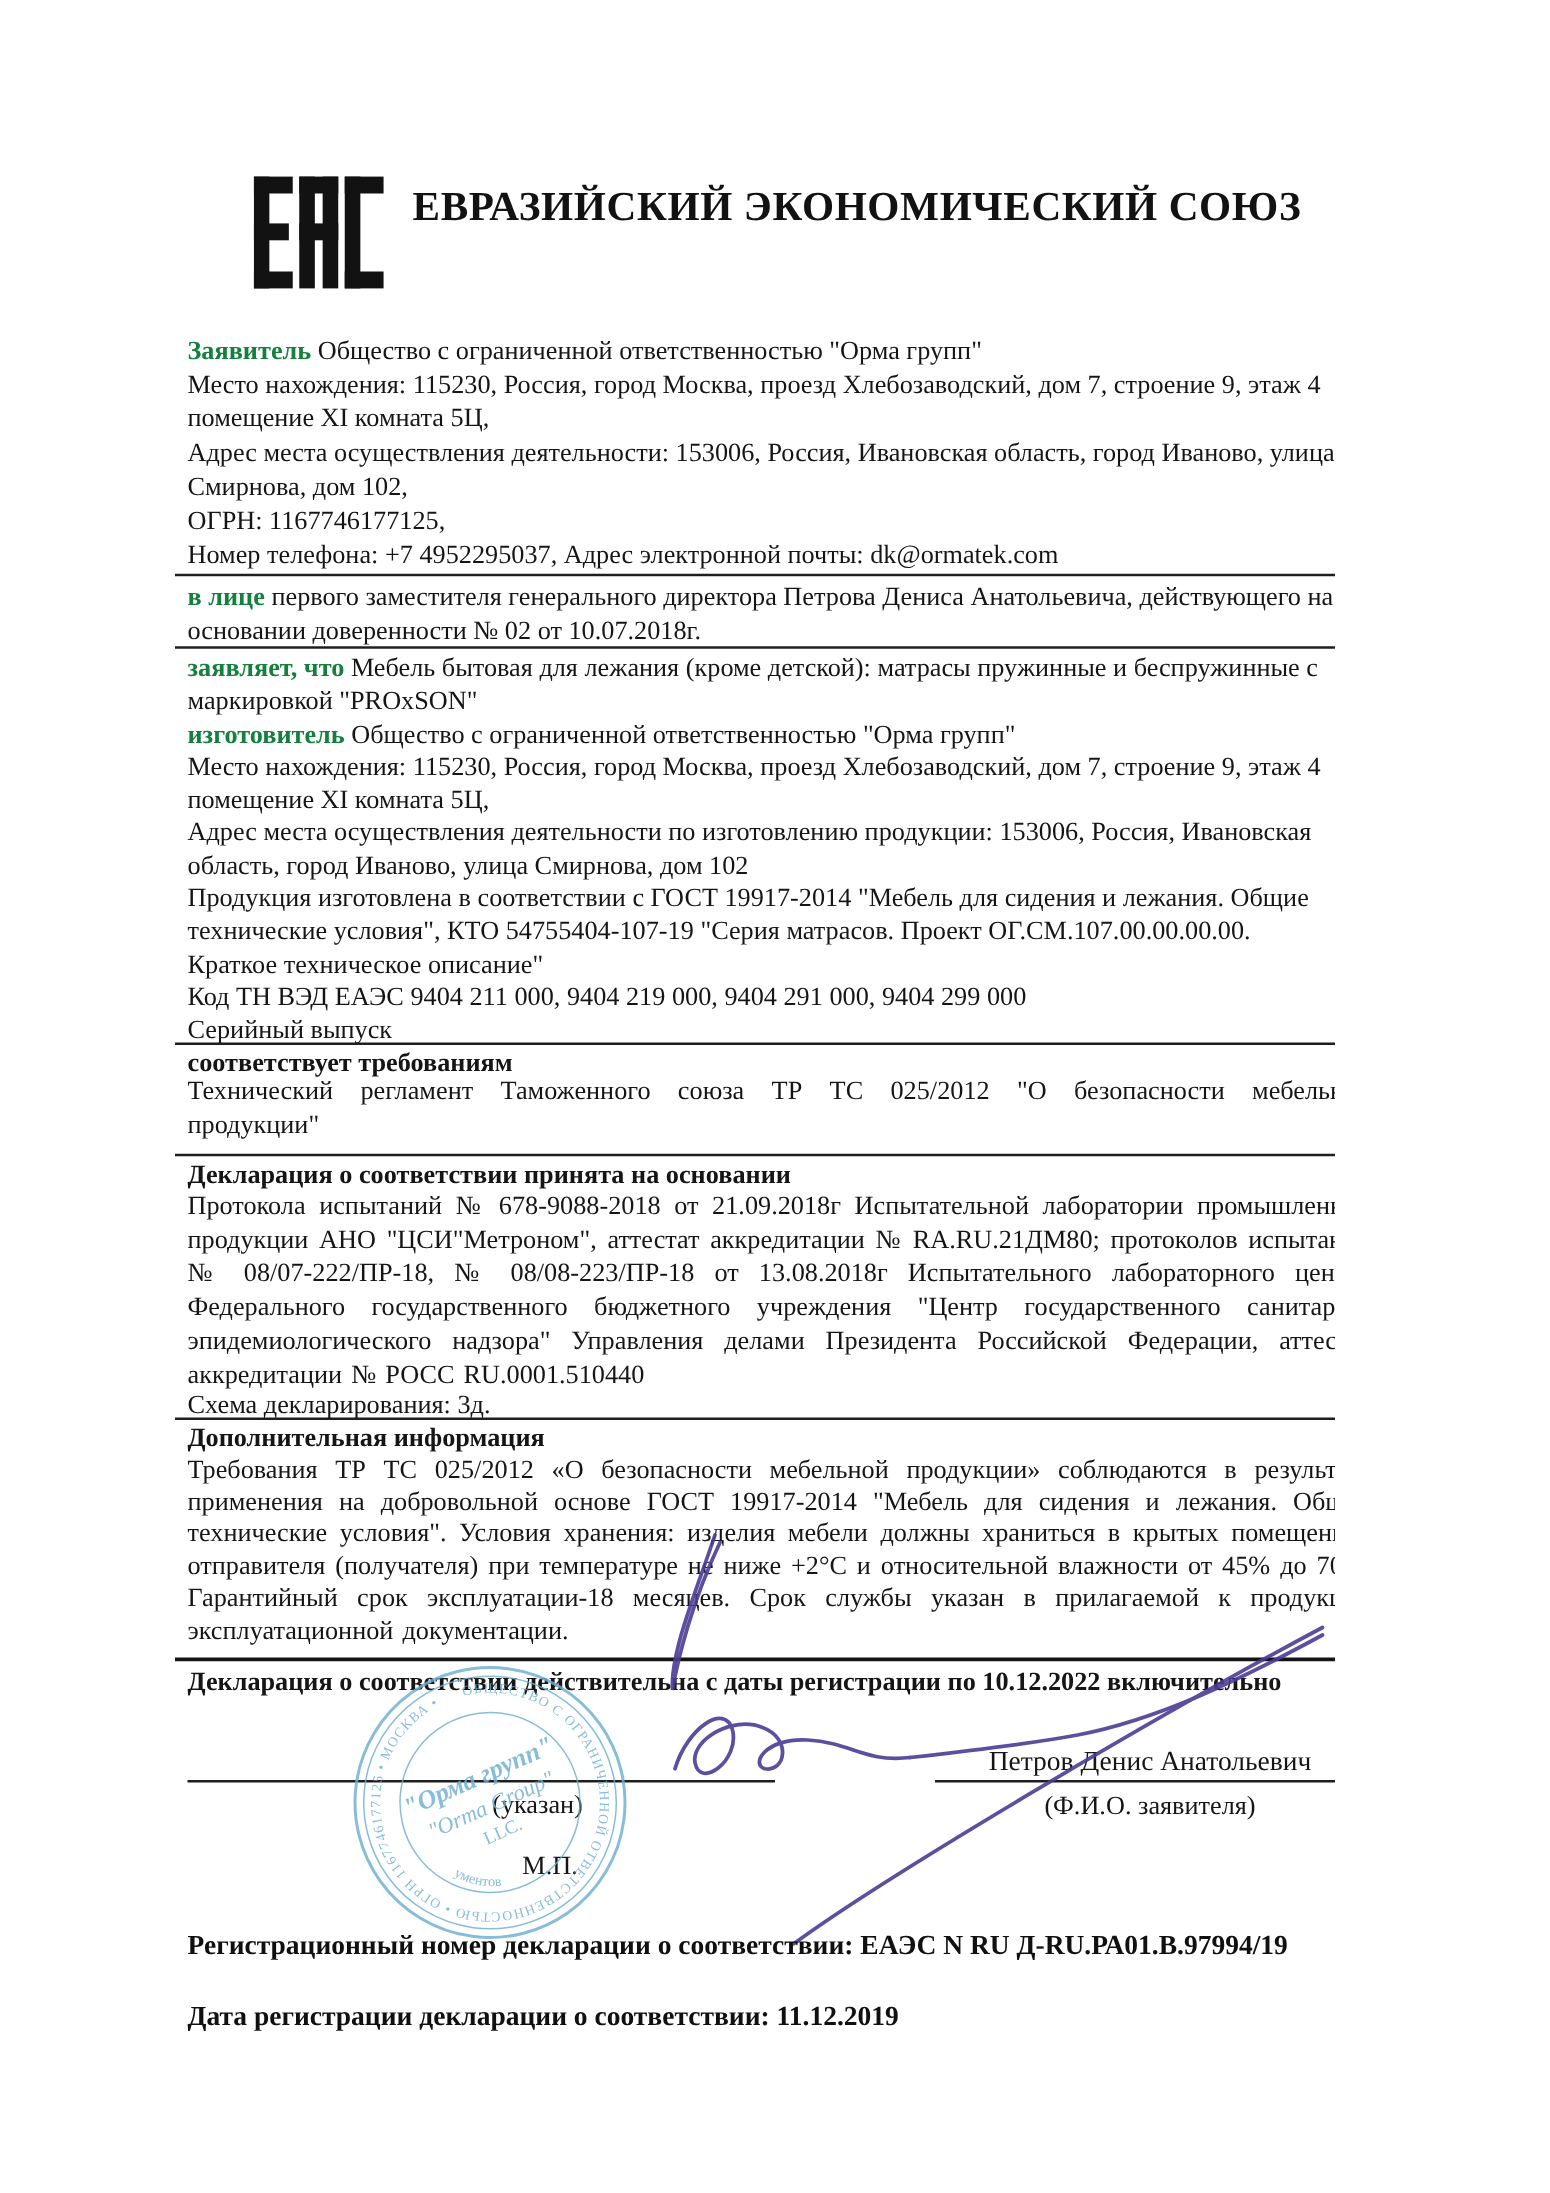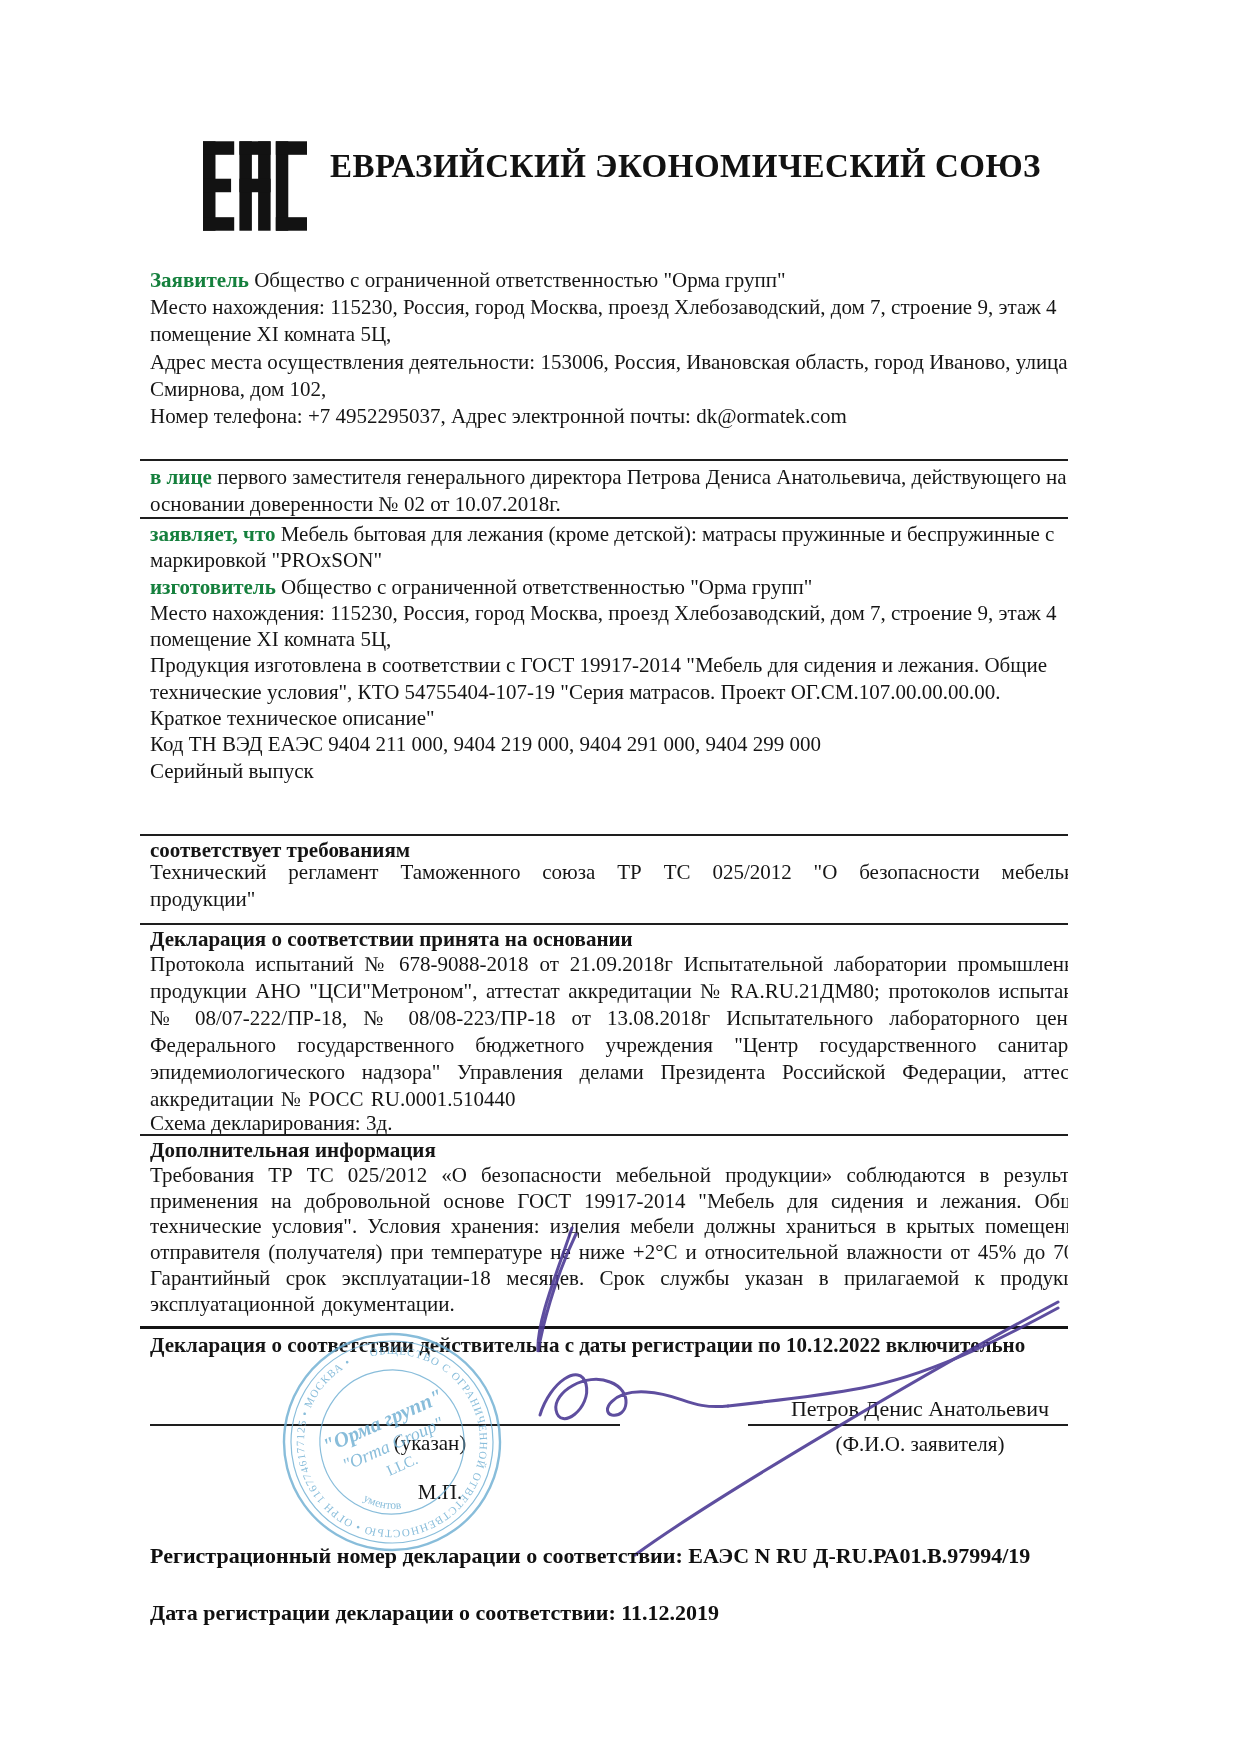--- a/index.html
+++ b/index.html
@@ -268,35 +268,37 @@
       <rect x="0" y="140.16" width="40.879999999999995" height="5.84" fill="#141414"></rect>
       <rect x="0" y="105.12" width="5.84" height="40.879999999999995" fill="#141414"></rect>
       <rect x="35.04" y="105.12" width="5.84" height="40.879999999999995" fill="#141414"></rect>
       <rect x="11.68" y="116.8" width="17.52" height="17.52" fill="#141414"></rect>
     </svg>
 
   <div class="sec" style="top:267px;line-height:27.2px;">
     <p><b>Заявитель</b> <span>Общество с ограниченной ответственностью "Орма групп"</span></p>
     <p>Место нахождения: 115230, Россия, город Москва, проезд Хлебозаводский, дом 7, строение 9, этаж 4 помещение XI комната 5Ц,</p>
     <p>Адрес места осуществления деятельности: 153006, Россия, Ивановская область, город Иваново, улица Смирнова, дом 102,</p>
+    <p>ОГРН: 1167746177125,</p>
     <p>Номер телефона: +7 4952295037, Адрес электронной почты: dk@ormatek.com</p>
   </div>
 
   <div class="rule" style="top:459px;"></div>
 
   <div class="sec" style="top:464px;line-height:26.5px;">
     <p><b>в лице</b> <span>первого заместителя генерального директора Петрова Дениса Анатольевича, действующего на основании доверенности № 02 от 10.07.2018г.</span></p>
   </div>
 
   <div class="rule" style="top:517px;"></div>
 
   <div class="sec" style="top:521px;line-height:26.3px;">
     <p><b>заявляет, что</b> <span>Мебель бытовая для лежания (кроме детской): матрасы пружинные и беспружинные с маркировкой "PROxSON"</span></p>
     <p><b>изготовитель</b> <span>Общество с ограниченной ответственностью "Орма групп"</span></p>
     <p>Место нахождения: 115230, Россия, город Москва, проезд Хлебозаводский, дом 7, строение 9, этаж 4 помещение XI комната 5Ц,</p>
+    <p>Адрес места осуществления деятельности по изготовлению продукции: 153006, Россия, Ивановская область, город Иваново, улица Смирнова, дом 102</p>
     <p>Продукция изготовлена в соответствии с ГОСТ 19917-2014 "Мебель для сидения и лежания. Общие технические условия", КТО 54755404-107-19 "Серия матрасов. Проект ОГ.СМ.107.00.00.00.00.</p>
     <p>Краткое техническое описание"</p>
     <p>Код ТН ВЭД ЕАЭС 9404 211 000, 9404 219 000, 9404 291 000, 9404 299 000</p>
     <p>Серийный выпуск</p>
   </div>
 
   <div class="rule" style="top:834px;"></div>
 
   <div class="sec h" style="top:837px;">соответствует требованиям</div>
   <div class="sec just ws5" style="top:859px;line-height:26.5px;">Технический регламент Таможенного союза ТР ТС 025/2012 "О безопасности мебельной продукции"</div>

